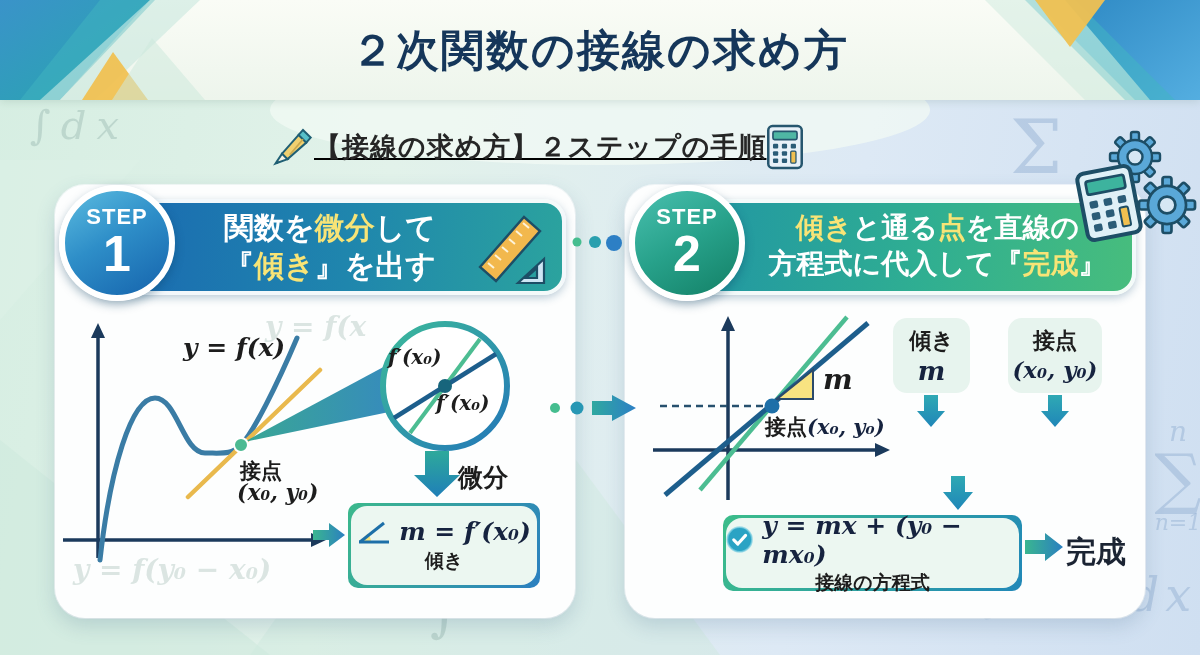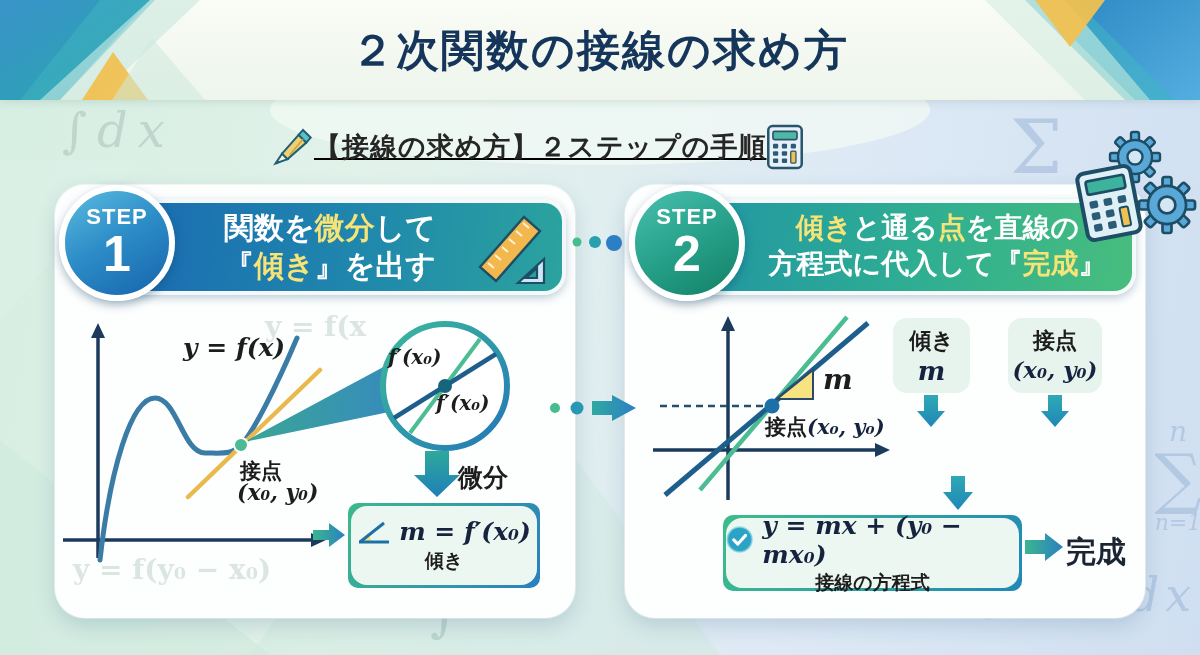--- a/index.html
+++ b/index.html
@@ -36,36 +36,36 @@
   .badge-num{font-size:50px;font-weight:800;line-height:1.05;}
   .math{font-family:"DejaVu Serif","Liberation Serif",serif;font-style:italic;font-weight:bold;color:#16233f;}
   .lbl{position:absolute;font-weight:800;color:#1d1d1d;}
   .mint-box{background:#e7f4ee;border-radius:14px;text-align:center;}
   .gborder{padding:3px;border-radius:10px;box-sizing:border-box;}
   .gb1{background:linear-gradient(120deg,#3cb98c,#2b7fc0);}
   .gb2{background:linear-gradient(120deg,#3cbd8a,#2188b8);}
   .gb-in{width:100%;height:100%;background:#ecf7f1;border-radius:16px;box-sizing:border-box;
     display:flex;flex-direction:column;align-items:center;justify-content:center;}
   .formula-bar{background:#f8e8a0;border-radius:7px;text-align:center;box-shadow:0 1px 3px rgba(120,100,30,.25);}
-  .pwm{position:absolute;color:rgba(168,192,186,.40);font-family:"DejaVu Serif","Liberation Serif",serif;font-weight:bold;}
+  .pwm{position:absolute;color:rgba(168,192,186,.40);font-family:"DejaVu Serif","Liberation Serif",serif;font-style:italic;font-weight:bold;}
   .z3{z-index:3;} .z4{z-index:4;}
 </style>
 </head>
 <body>
 
 <div class="stage">
 
   <svg class="p" style="left:0;top:0;z-index:0;" width="1200" height="655">
     <polygon points="250,655 480,330 720,655" fill="#cfe9dd" opacity="0.45"></polygon>
     <polygon points="0,655 0,440 270,655" fill="#cfe9de" opacity="0.6"></polygon>
     <polygon points="0,320 140,160 0,160" fill="#def2e8" opacity="0.5"></polygon>
     <ellipse cx="600" cy="110" rx="330" ry="55" fill="#f1faf4" opacity="0.75"></ellipse>
   </svg>
 
-  <div class="wm" style="left:30px;top:102px;font-size:48px;letter-spacing:10px;margin-left:32px;">∫dx</div>
+  <div class="wm" style="left:30px;top:102px;font-size:40px;letter-spacing:10px;">∫dx</div>
   <div class="wm wm-blue" style="left:1010px;top:104px;font-size:74px;font-style:normal;">Σ</div>
   <div class="wm wm-blue" style="left:1143px;top:418px;width:70px;text-align:center;font-style:normal;line-height:1;">
     <div style="font-size:28px;font-style:italic;">n</div>
     <div style="font-size:66px;">∑</div>
     <div style="font-size:22px;font-style:italic;">n=1</div>
   </div>
   <div class="wm wm-blue" style="left:982px;top:568px;font-size:46px;letter-spacing:6px;">∫x − dx</div>
   <div class="wm" style="left:430px;top:578px;font-size:56px;">∫</div>
 
   <div class="banner">

